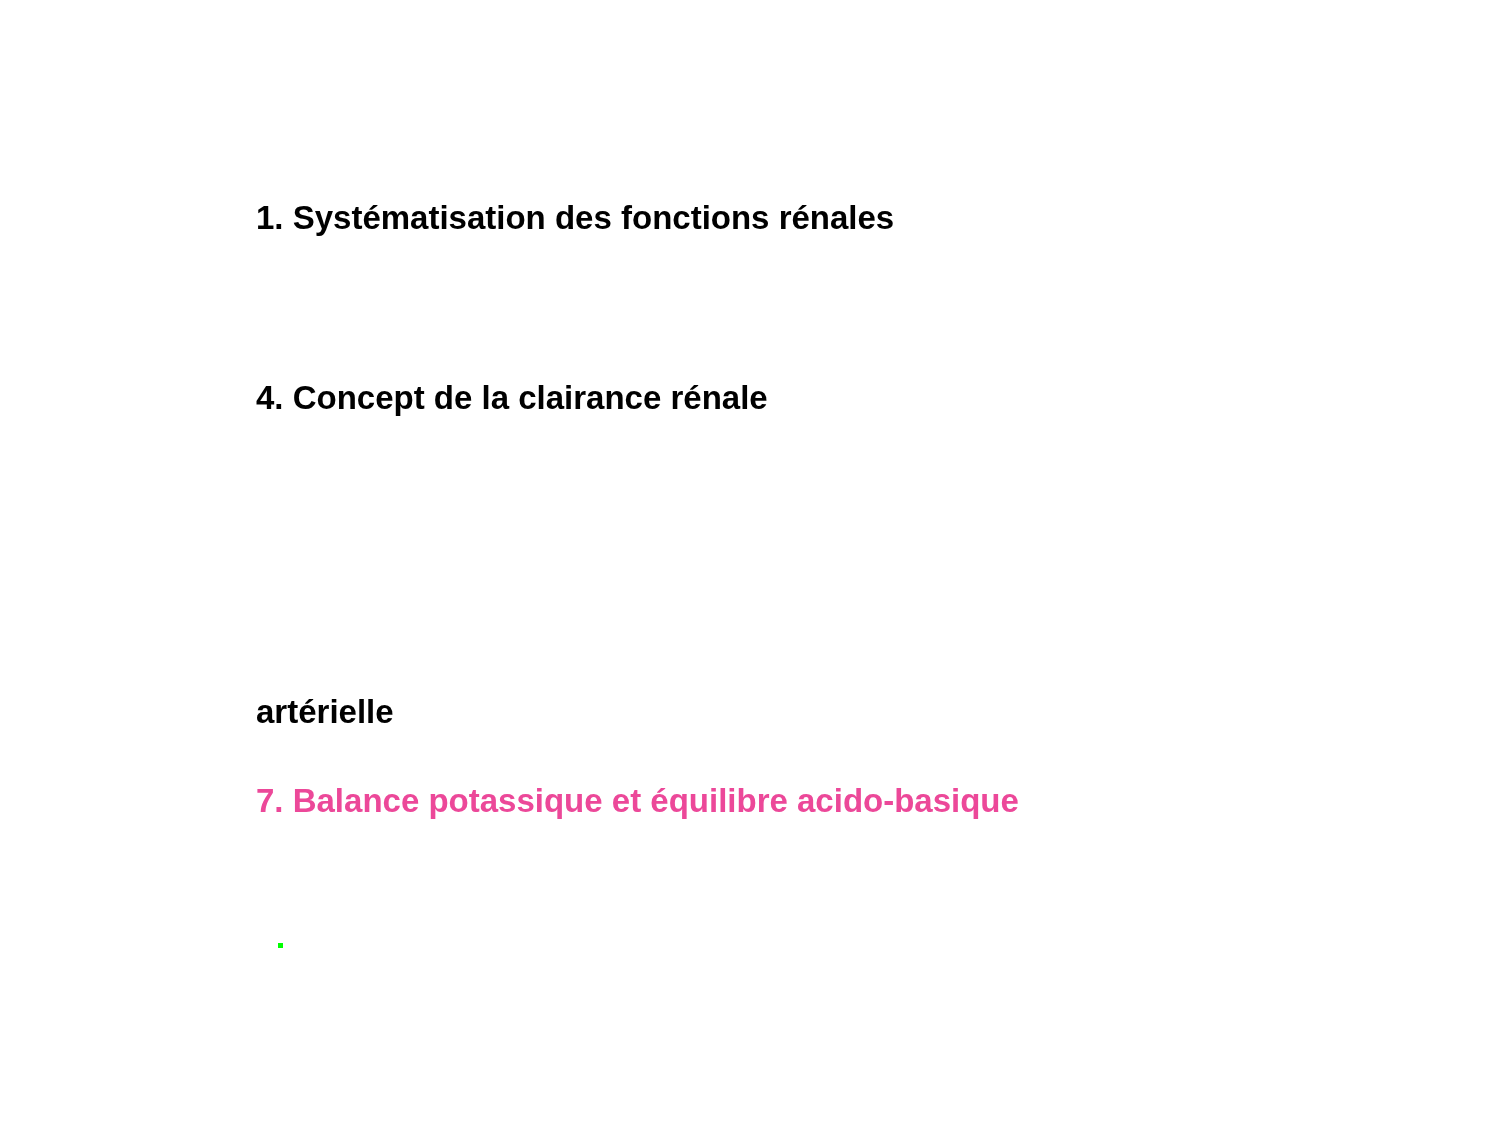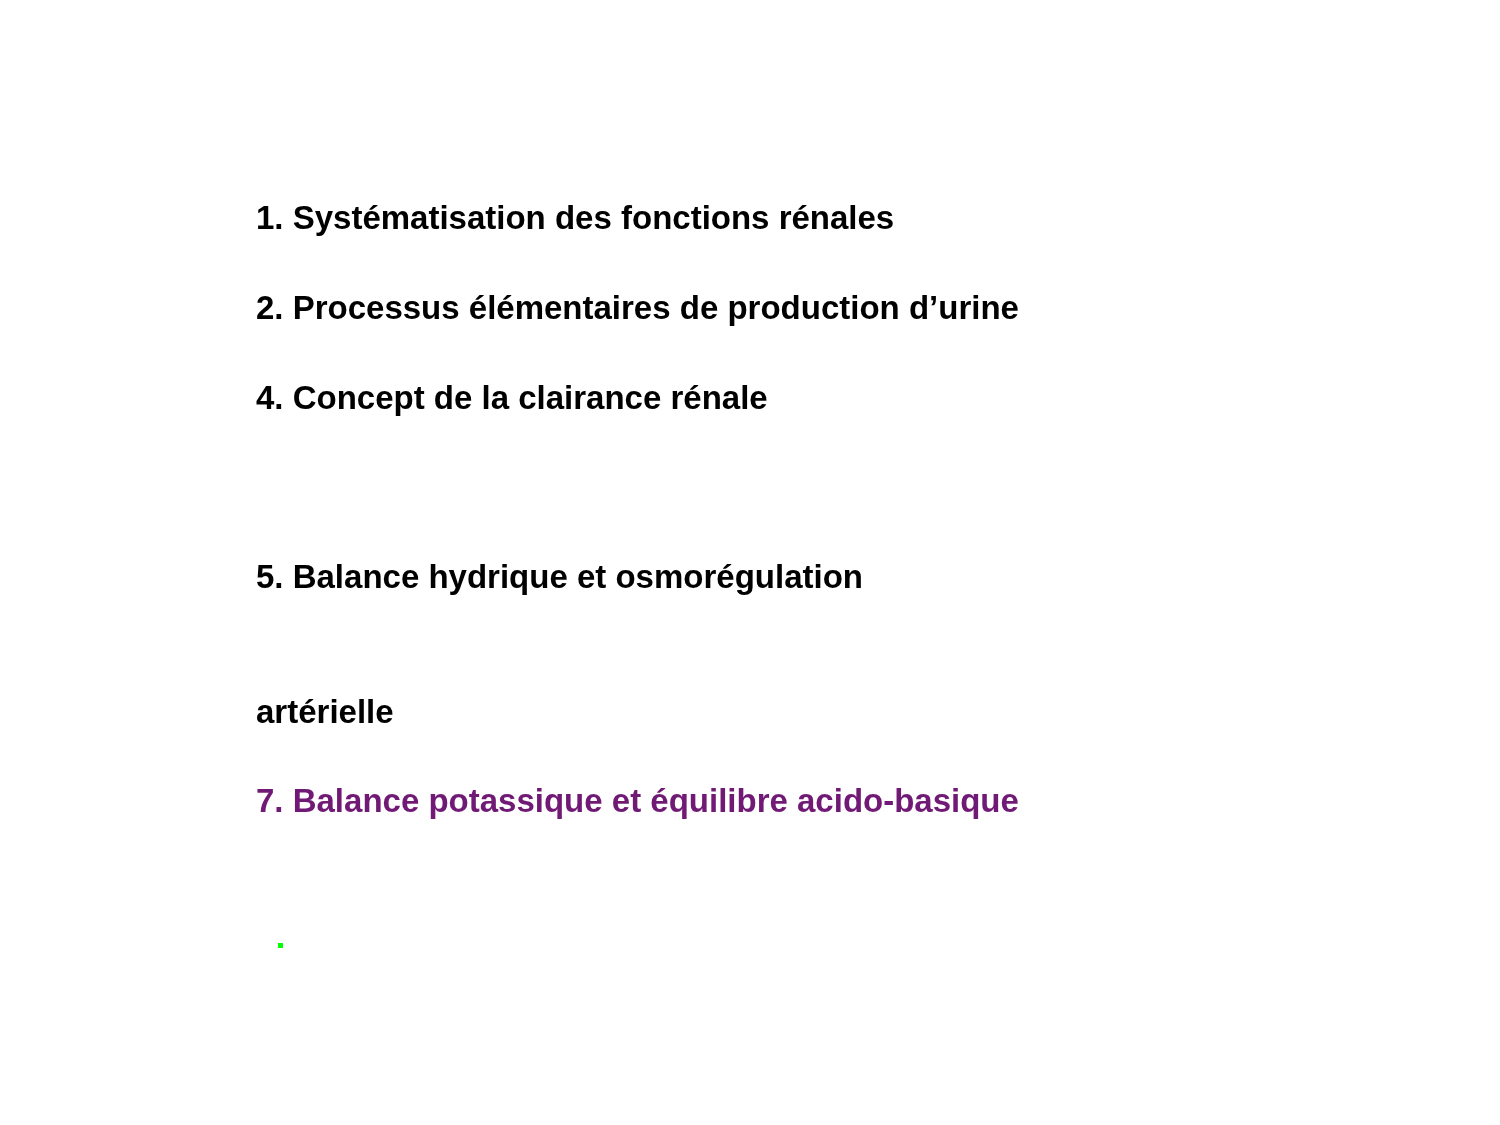--- a/index.html
+++ b/index.html
@@ -1,27 +1,25 @@
 <!DOCTYPE html>
 <html><head>
   <meta charset="utf-8">
   <style>
     html, body { margin: 0; padding: 0; background: #ffffff; }
     body { width: 1500px; height: 1125px; position: relative; overflow: hidden;
            font-family: "Liberation Sans", sans-serif; }
     .slide { position: absolute; left: 0; top: 0; width: 1500px; height: 1125px; background: #fff; padding-left: 16px; }
     .item { position: absolute; left: 256px; font-weight: bold; font-size: 33px; line-height: 45px;
             color: #000; white-space: nowrap; }
-    .item.red { color: #701a75; }
+    .item.red { color: #ec4899; }
     .dot { position: absolute; left: 278px; top: 943px; width: 5px; height: 5px; background: #00ff00; }
   </style>
 </head>
 <body>
 
 <div class="slide">
   <div class="item" style="top:195px">1. Systématisation des fonctions rénales</div>
-  <div class="item" style="top:285px">2. Processus élémentaires de production d’urine</div>
   <div class="item" style="top:375px">4. Concept de la clairance rénale</div>
-  <div class="item" style="top:554px">5. Balance hydrique et osmorégulation</div>
   <div class="item" style="top:689px">artérielle</div>
   <div class="item red" style="top:778px">7. Balance potassique et équilibre acido-basique</div>
   <div class="dot"></div>
 </div>
 
 </body></html>

